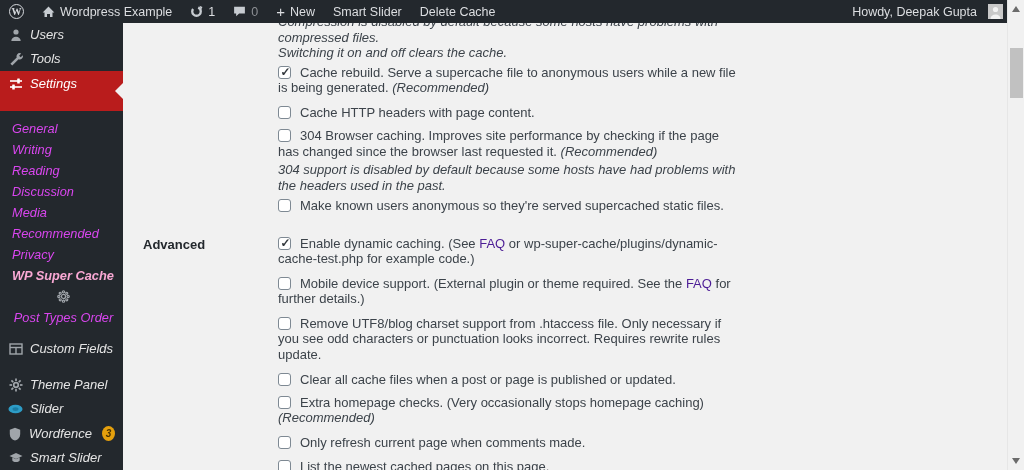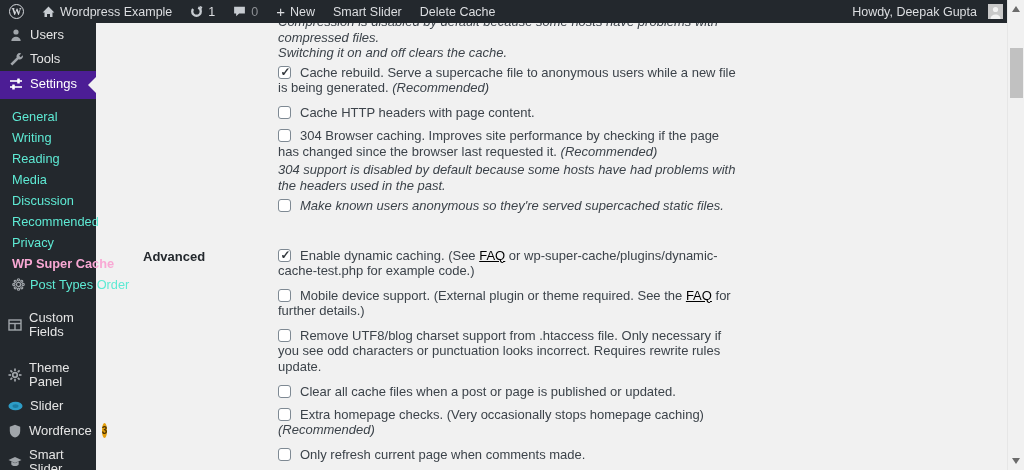--- a/index.html
+++ b/index.html
@@ -30,74 +30,74 @@
   .scrollbar {
     position:fixed; top:0; right:0; width:17px; height:470px; background:#f1f1f1;
     z-index:200; border-left:1px solid #e6e6e6;
   }
   .sb-arrow-up, .sb-arrow-down { position:absolute; left:4px; width:0; height:0; cursor:pointer; }
   .sb-arrow-up { top:6px; border-left:4.5px solid transparent; border-right:4.5px solid transparent; border-bottom:6px solid #6b6b6b; }
   .sb-arrow-down { bottom:6px; border-left:4.5px solid transparent; border-right:4.5px solid transparent; border-top:6px solid #6b6b6b; }
   .sb-thumb { position:absolute; top:48px; left:2px; width:13px; height:50px; background:#c1c1c1; cursor:pointer; }
   
   .sidebar {
-    position:fixed; top:23px; left:0; bottom:0; width:96px;
-    background:#23282d; z-index:90; color:#eee;
+    position:fixed; top:23px; left:0; bottom:0; width:123px;
+    background:#23282d; z-index:90; color:#eee;font-style:italic;
   }
   .side-item {
     display:flex; align-items:center; gap:7px; padding:5px 8px; font-size:13px;
     color:#e5e5e5; cursor:pointer; line-height:14px;
   }
   .side-item .si-icon { color:#a0a5aa; display:flex; width:15px; justify-content:center; }
   .side-item.active {
-    background:#4c1d95; color:#fff; position:relative; padding-top:6px; padding-bottom:8px;
+    background:#b91c1c; color:#fff; position:relative; padding-top:6px; padding-bottom:20px;
   }
   .side-item.active .si-icon { color:#fff; }
   .side-item.active::after {
     content:""; position:absolute; right:0; top:50%; margin-top:-8px;
     border-top:8px solid transparent; border-bottom:8px solid transparent;
     border-right:8px solid #f1f1f1;
   }
   .submenu { padding:7px 0 9px 0; }
   .submenu-item {
-    display:block; padding:3.5px 8px 3.5px 12px; font-size:12.8px; color:#5eead4;
+    display:block; padding:3.5px 8px 3.5px 12px; font-size:12.8px; color:#d946ef;
     cursor:pointer; line-height:14px; white-space:nowrap;
   }
   .submenu-item.current { color:#f9a8d4; font-weight:bold; }
-  .submenu-item.with-icon { display:flex; align-items:flex-start; gap:5px; }
+  .submenu-item.with-icon { display:flex; align-items:center; gap:5px;flex-direction:column; }
   .submenu-item.with-icon .si-icon { color:#a0a5aa; } .gap-md { height:12px; }
   .badge {
     background:#e5a00d; color:#4a3200; font-size:10px; font-weight:bold;
     border-radius:50%; width:15px; height:15px; display:inline-flex;
     align-items:center; justify-content:center; margin-left:3px;
   }
   
   .content { margin-left:120px; margin-right:17px; padding:0 10px 0 0; }
   .form-row { display:flex; }
   .form-th { width:158px; padding-left:23px; font-weight:bold; color:#23282d; padding-top:1px; }
   .form-td { width:458px; }
   .note { font-style:italic; line-height:15.5px; margin-bottom:4px; }
   .note.first { margin-top:14px; }
   .note304 { margin-bottom:5px; margin-top:3px; }
   .crow { line-height:15.5px; margin-bottom:9px; }
   .crow.mb13 { } .crow.mb8 { margin-bottom:8px; }
   .crow.mb3 { margin-bottom:3px; } .crow.mb11 { }
   .crow.mb10 { margin-bottom:10px; } .crow.mb7 { margin-bottom:7px; }
-  .crow.mb0 { margin-bottom:12px;font-style:italic; }
+  .crow.mb0 { margin-bottom:0; }
   .cb {
     display:inline-block; width:13px; height:13px; background:#fff;
     border:1px solid #7e8993; border-radius:3px; vertical-align:-2px;
     margin-right:9px; cursor:pointer; position:relative;
   }
   .cb.on::after {
     content:"\2713"; position:absolute; left:0; top:-2px; width:13px;
     text-align:center; font-size:12px; font-weight:bold; color:#32373c; line-height:14px;
   }
   .rec { font-style:italic; }
-  a.lnk { color:#000000; text-decoration:underline; cursor:pointer; }
+  a.lnk { color:#4c1d95; cursor:pointer; }
   .section2 { margin-top:22px; }
 </style>
 </head>
 <body>
 
 <div class="content">
   <div class="form-row">
     <div class="form-th"></div>
     <div class="form-td">
       <p class="note first"><span>Compression is disabled by default because some hosts have problems with compressed files.</span><br><span>Switching it on and off clears the cache.</span></p>
@@ -185,22 +185,22 @@
           <rect x="3.2" y="7.4" width="2.6" height="5.2" rx="0.5"></rect>
         </svg>
     </span>
     <span>Settings</span>
   </div>
 
   <div class="submenu">
     <a class="submenu-item">General</a>
     <a class="submenu-item">Writing</a>
     <a class="submenu-item">Reading</a>
+    <a class="submenu-item">Discussion</a>
     <a class="submenu-item">Media</a>
-    <a class="submenu-item">Discussion</a>
     <a class="submenu-item">Recommended</a>
     <a class="submenu-item">Privacy</a>
     <a class="submenu-item current">WP Super Cache</a>
     <a class="submenu-item with-icon">
       <span class="si-icon">
         <svg width="13" height="13" viewBox="0 0 14 14" fill="none" stroke="currentColor" stroke-width="1.3">
             <circle cx="7" cy="7" r="2.2"></circle>
             <circle cx="7" cy="2" r="1.2"></circle>
             <circle cx="7" cy="12" r="1.2"></circle>
             <circle cx="2" cy="7" r="1.2"></circle>

